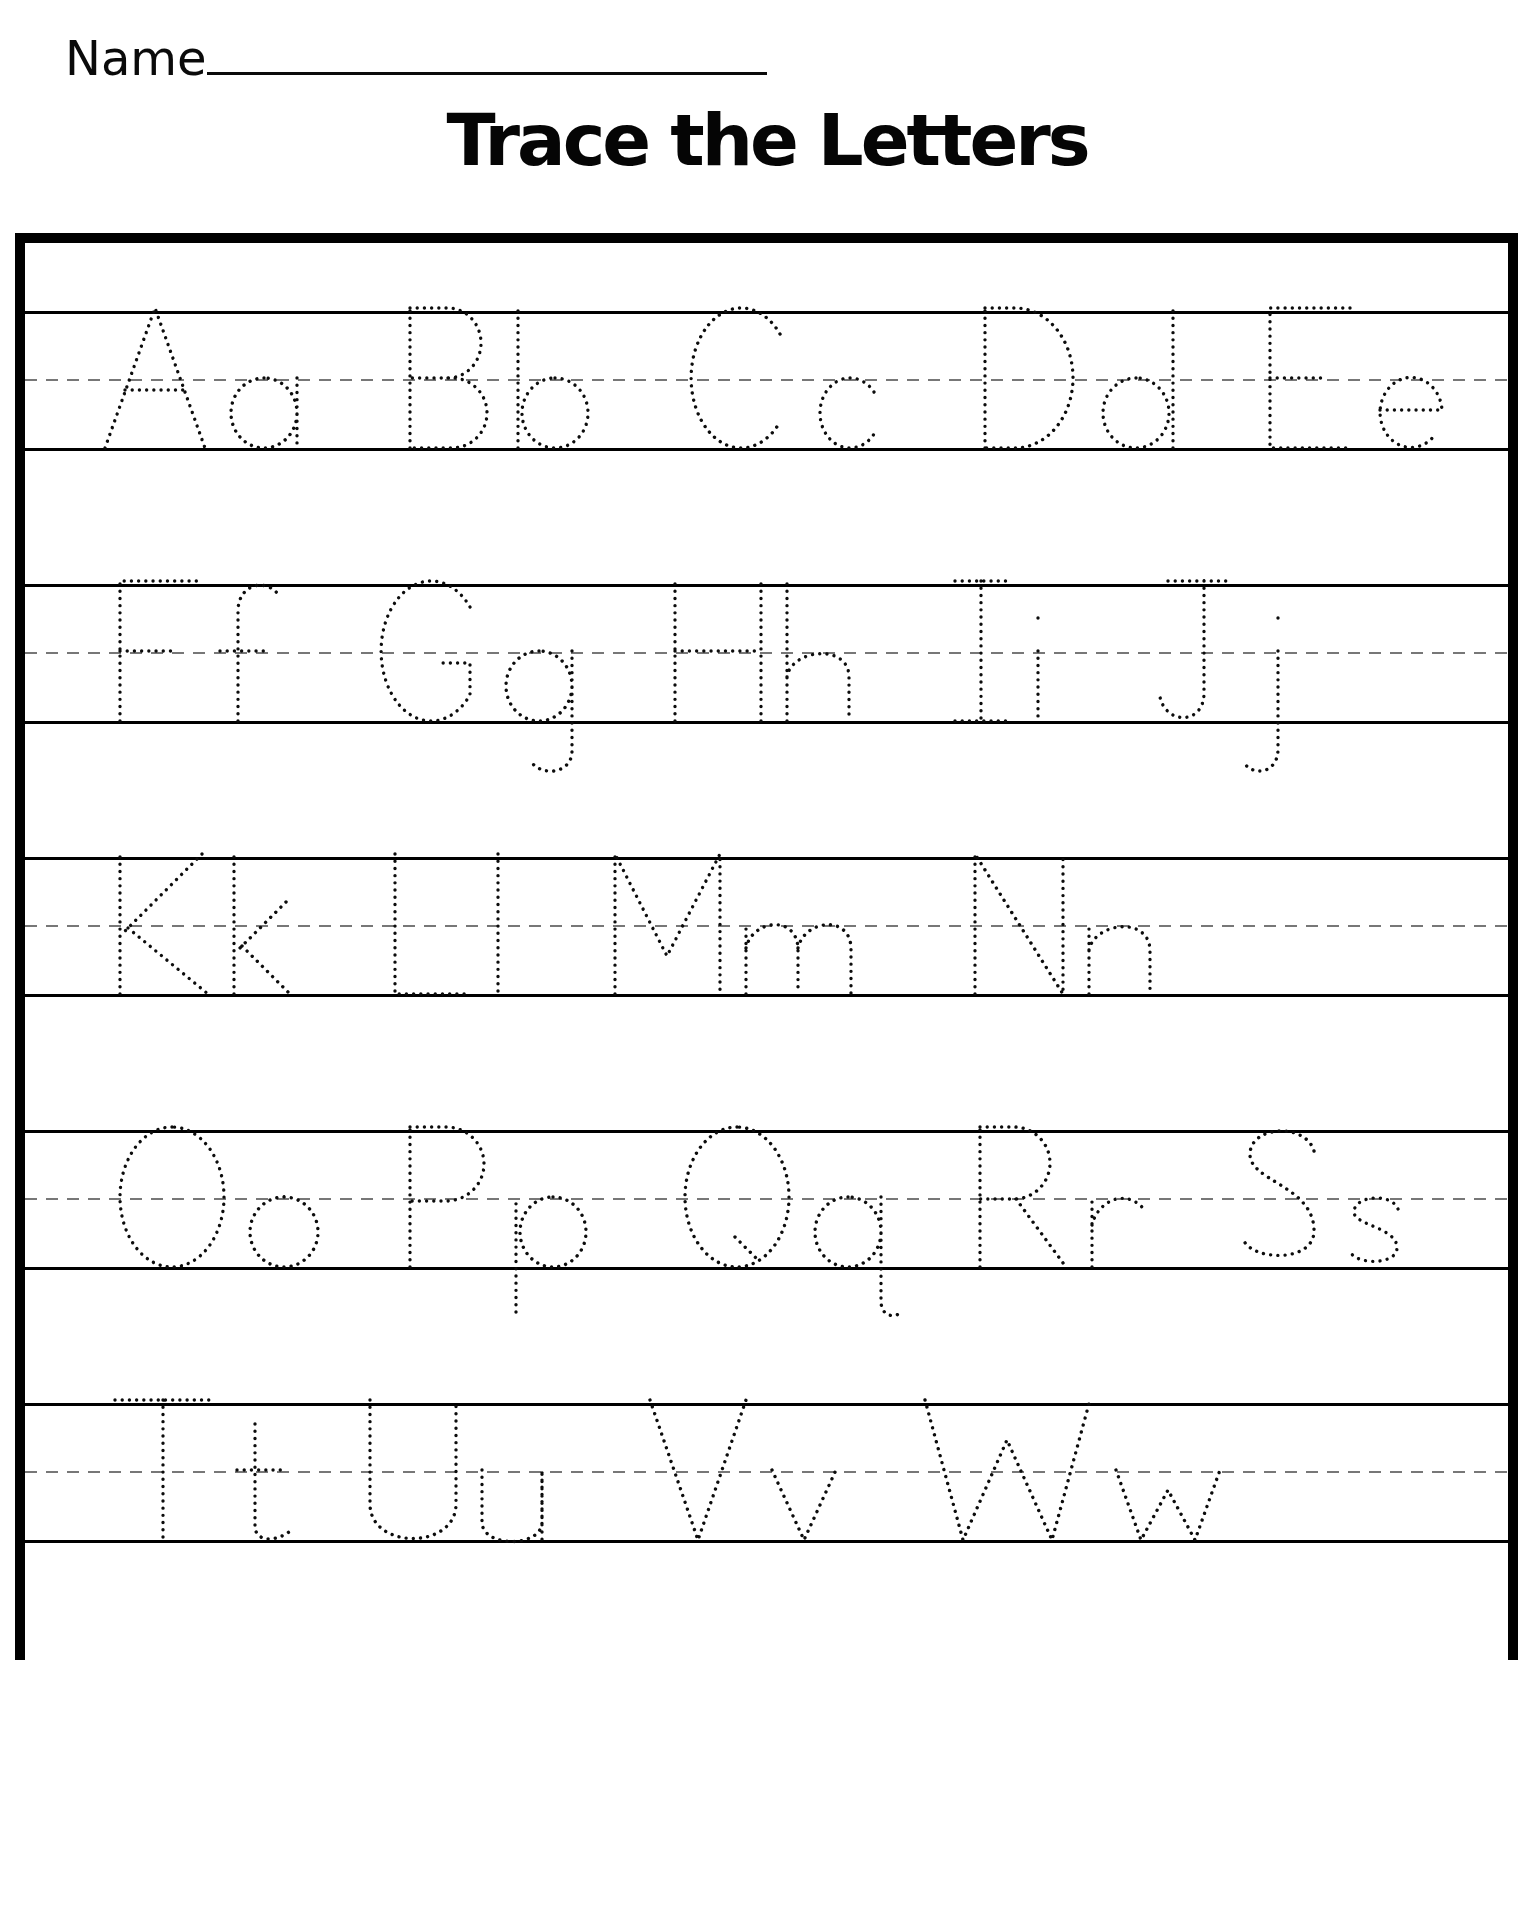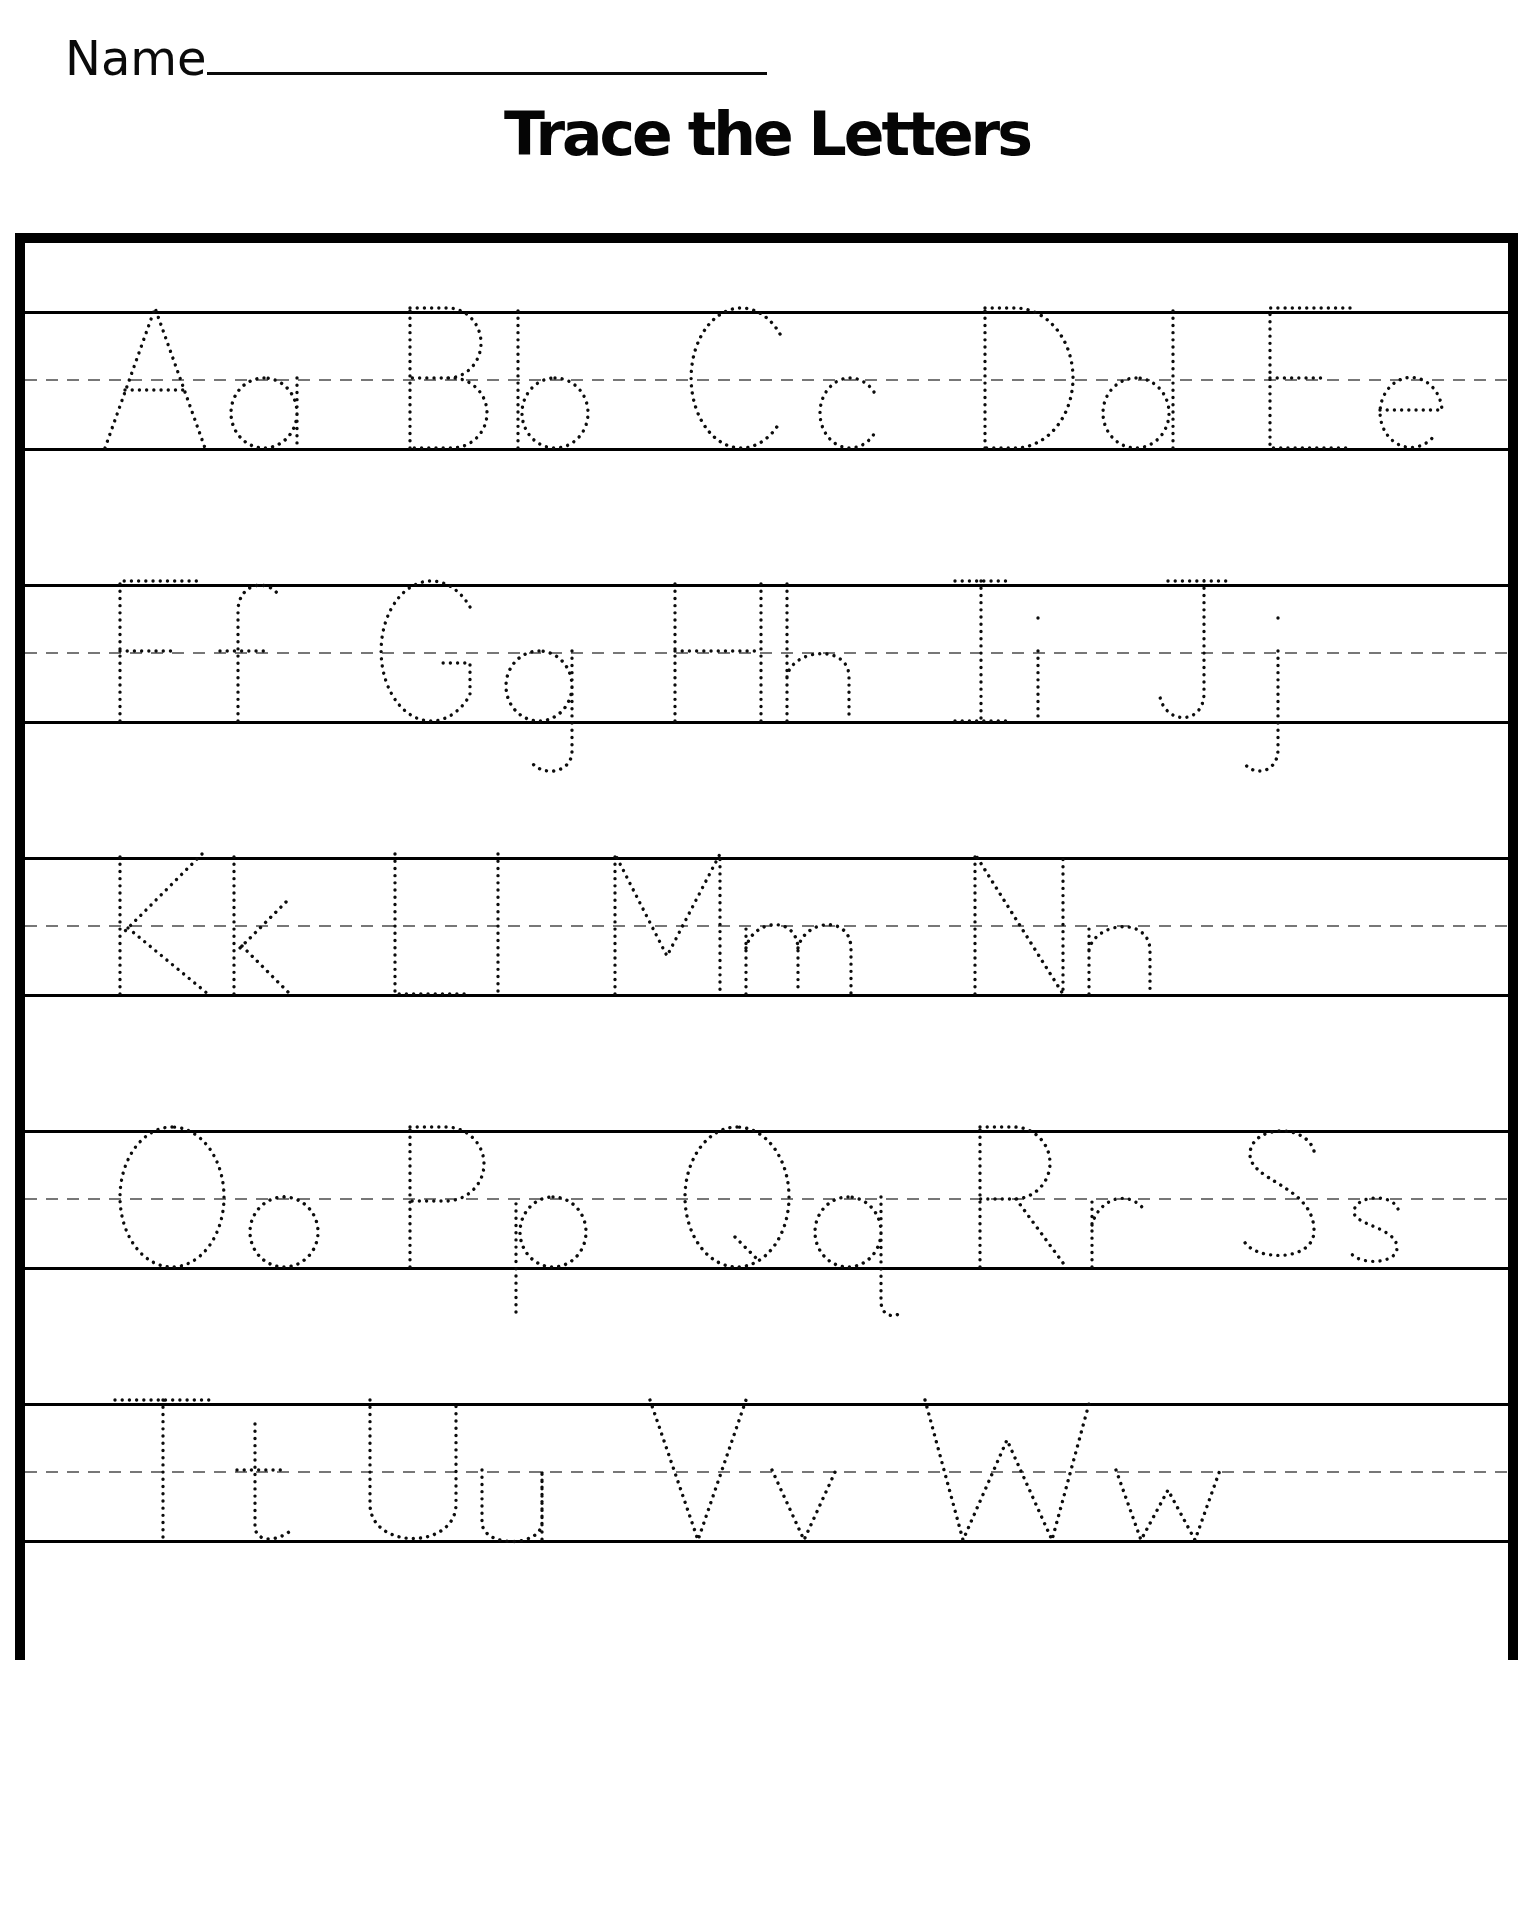--- a/index.html
+++ b/index.html
@@ -3,21 +3,21 @@
 <meta charset="utf-8">
 <style>
   html,body{margin:0;padding:0;background:#ffffff;}
   .page{position:relative;width:1534px;height:1660px;background:#fff;overflow:hidden;
         font-family:"DejaVu Sans","Liberation Sans",sans-serif;border-radius:15px;}
   
   .name-row{position:absolute;left:65px;top:30px;white-space:nowrap;}
   .name-label{font-size:48px;color:#0a0a0a;letter-spacing:0px;}
   .name-line{display:inline-block;width:560px;border-bottom:3px solid #0a0a0a;}
   .title{position:absolute;left:0;top:104px;width:100%;margin:0;text-align:center;
-         font-size:60px;font-weight:700;letter-spacing:-3px;color:#050505;line-height:1;}
+         font-size:72px;font-weight:700;letter-spacing:-3px;color:#050505;line-height:1;}
   
   .sheet-box{position:absolute;left:15px;top:233px;width:1503px;height:1672px;
              border:10px solid #000;box-sizing:border-box;background:#fff;}
   .trace-row{position:absolute;left:0;width:100%;height:140px;}
   .guide-line{position:absolute;left:0;right:0;height:3px;background:var(--guide,#000);}
   .guide-line.mid{background:repeating-linear-gradient(90deg,var(--dash,#777) 0 12px,transparent 12px 21px);height:2px;}
   .letters{position:absolute;left:0;top:0;width:1483px;height:140px;overflow:visible;display:block;}
   .glyph{fill:none;stroke:var(--ink,#0c0c0c);stroke-width:3.4;stroke-linecap:round;
          stroke-linejoin:round;stroke-dasharray:0.01 7.2;}
 </style>

